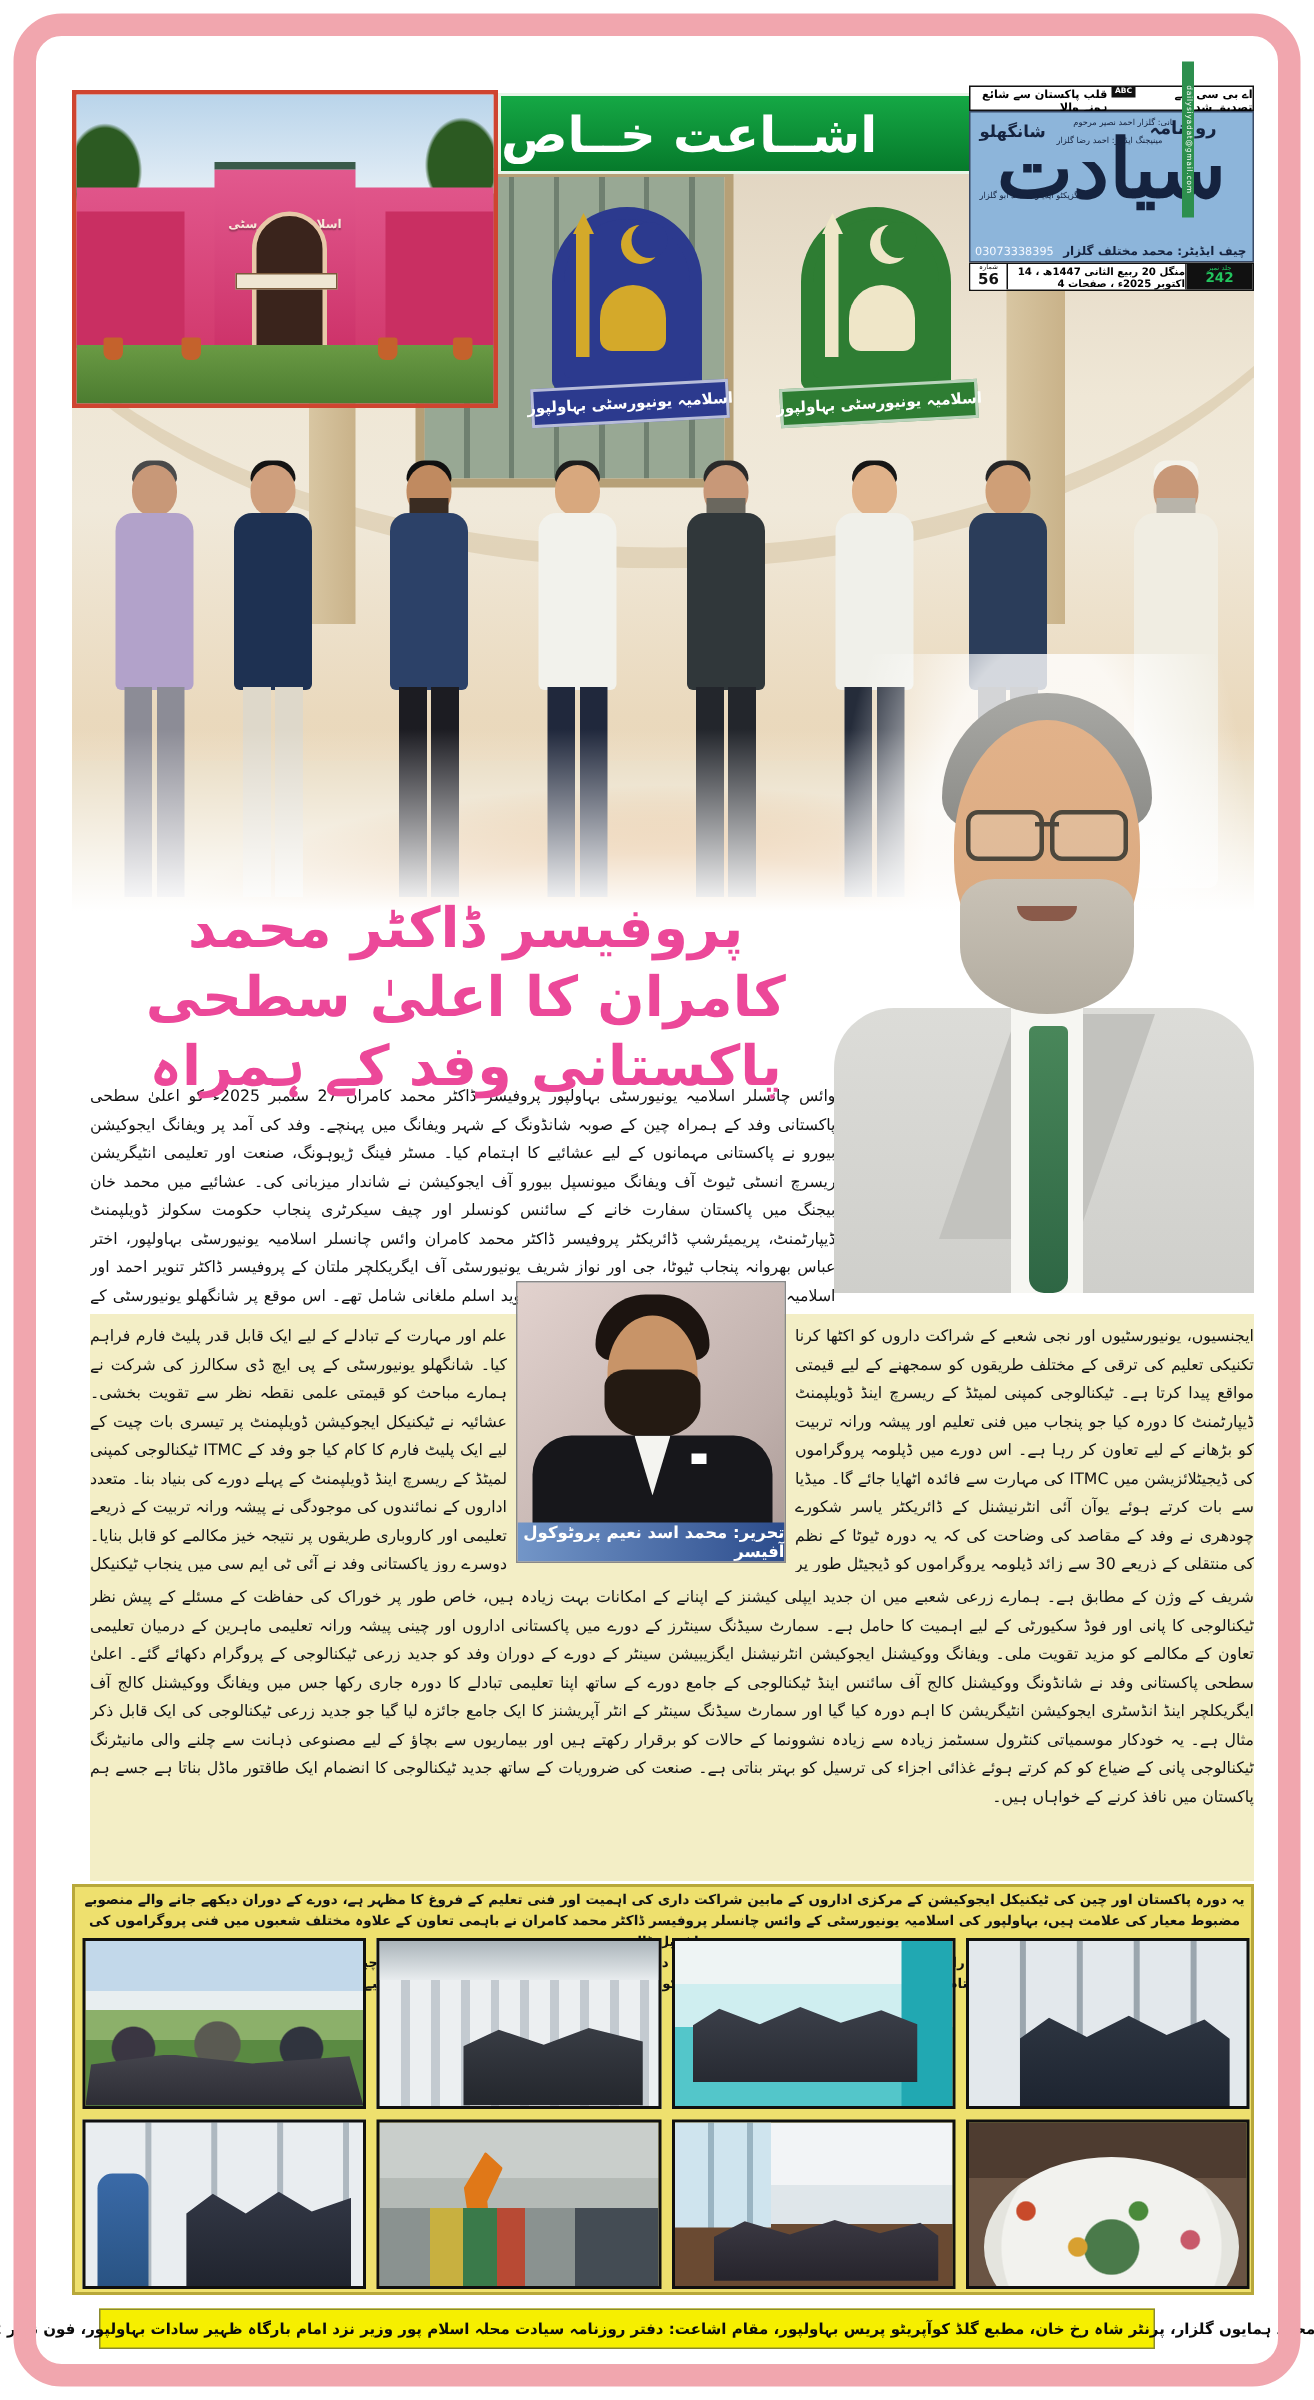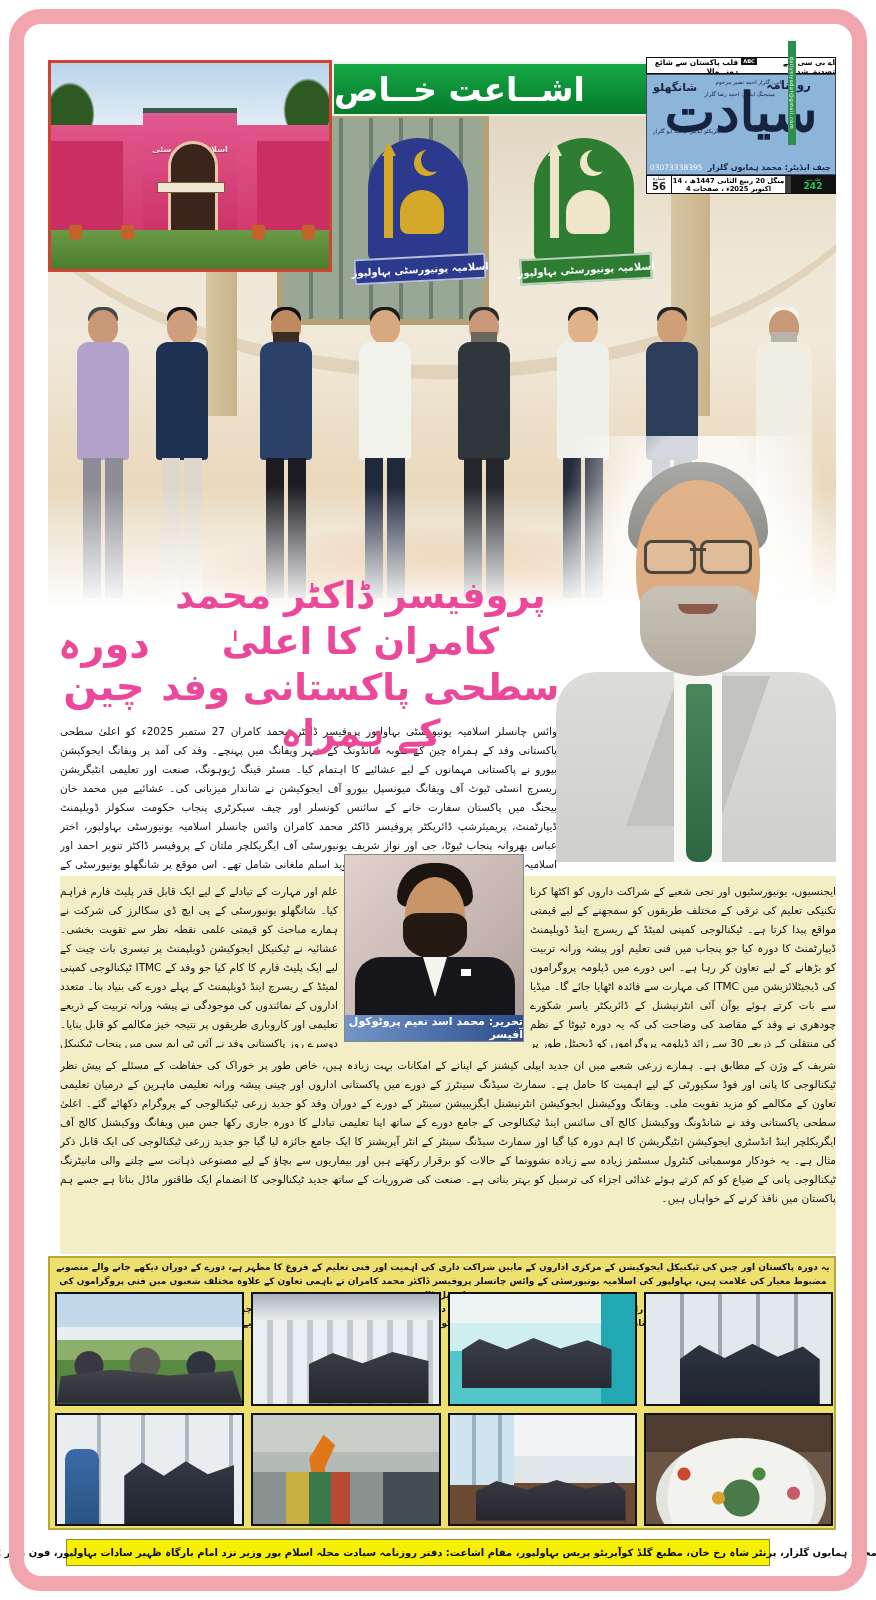--- a/index.html
+++ b/index.html
@@ -30,21 +30,21 @@
     font-size:5px;text-align:center;line-height:8px;transform:rotate(90deg);transform-origin:center;letter-spacing:.5px;}
   .mast-date{position:absolute;left:0;top:118px;width:100%;height:19px;background:#fff;
     border:1px solid #111;box-sizing:border-box;display:flex;align-items:stretch;direction:rtl;}
   .vol-box{background:#111;color:#22c55e;width:44px;display:flex;flex-direction:column;
     align-items:center;justify-content:center;line-height:1;}
   .vol-box .sm{font-size:4.5px;} .vol-box .bg{font-size:9px;font-weight:bold;}
   .issue-box{background:#fff;color:#111;width:24px;border-right:1px solid #111;display:flex;
     flex-direction:column;align-items:center;justify-content:center;line-height:1;}
   .issue-box .sm{font-size:4.5px;} .issue-box .bg{font-size:10px;font-weight:bold;}
   .date-mid{flex:1;display:flex;align-items:center;justify-content:center;font-size:6.8px;
-    font-weight:bold;direction:rtl;border-right:6px solid #404040;text-align:center;}
+    font-weight:bold;direction:rtl;border-right:1px solid #404040;}
   
   .green-banner{left:332px;top:62px;width:314px;height:50px;z-index:6;
     background:linear-gradient(180deg,#15a845,#067a2b);border:2px solid #e8f5e8;
     display:flex;align-items:center;justify-content:flex-start;}
   .green-banner span{color:#fff;font-size:33px;font-weight:bold;direction:rtl;line-height:1;}
   
   .building{left:48px;top:60px;width:284px;height:212px;z-index:6;border:3px solid #cf4430;
     box-sizing:border-box;background:linear-gradient(180deg,#c3d9ec 0%,#dcebf4 22%,#e8eef2 30%,#d4487c 31%);overflow:hidden;}
   .b-sky{position:absolute;left:0;top:0;width:100%;height:32%;background:linear-gradient(180deg,#b9d4ea,#e4eef6);}
   .b-palm1,.b-palm2{position:absolute;top:6px;width:70px;height:90px;
@@ -303,21 +303,21 @@
     <span class="abc-box">ABC</span>
     <span>اے بی سی سے تصدیق شدہ</span>
   </div>
   <div class="mast-blue">
     <div class="m-daily">روزنامہ</div>
     <div class="m-city">شانگھلو</div>
     <div class="m-founder">بانی: گلزار احمد نصیر مرحوم</div>
     <div class="m-managing">مینیجنگ ایڈیٹر: احمد رضا گلزار</div>
     <div class="m-title">سیادت</div>
     <div class="m-exec">ایگزیکٹو ایڈیٹر: محمد ابو گلزار</div>
-    <div class="m-chief">چیف ایڈیٹر: محمد ہمایوں گلزار</div>
+    <div class="m-chief">چیف ایڈیٹر: محمد مختلف گلزار</div>
     <div class="m-phone">03073338395</div>
     <div class="m-email">dailysiyadat@gmail.com</div>
   </div>
   <div class="mast-date">
     <div class="vol-box">
       <span class="sm">جلد نمبر</span>
       <span class="bg">242</span>
     </div>
     <div class="date-mid">منگل 20 ربیع الثانی 1447ھ ، 14 اکتوبر 2025ء ، صفحات 4</div>
     <div class="issue-box">
@@ -363,24 +363,20 @@
   <div class="pt-mouth"></div>
   <div class="pt-glasses">
     <i class="l"></i>
       <i class="r"></i>
       <div class="pt-bridge"></div>
   </div>
 </div>
 
 <div class="px headline">
   <div class="hl-main">پروفیسر ڈاکٹر محمد کامران کا اعلیٰ سطحی پاکستانی وفد کے ہمراہ</div>
-  <div class="hl-stack">
-    <span>دورہ</span>
-    <span>چین</span>
-  </div>
 </div>
 
 <div class="px body-text intro-text" lang="ur">وائس چانسلر اسلامیہ یونیورسٹی بہاولپور پروفیسر ڈاکٹر محمد کامران 27 ستمبر 2025ء کو اعلیٰ سطحی پاکستانی وفد کے ہمراہ چین کے صوبہ شانڈونگ کے شہر ویفانگ میں پہنچے۔ وفد کی آمد پر ویفانگ ایجوکیشن بیورو نے پاکستانی مہمانوں کے لیے عشائیے کا اہتمام کیا۔ مسٹر فینگ ڑیوہونگ، صنعت اور تعلیمی انٹیگریشن ریسرچ انسٹی ٹیوٹ آف ویفانگ میونسپل بیورو آف ایجوکیشن نے شاندار میزبانی کی۔ عشائیے میں محمد خان بیجنگ میں پاکستان سفارت خانے کے سائنس کونسلر اور چیف سیکرٹری پنجاب حکومت سکولز ڈویلپمنٹ ڈیپارٹمنٹ، پریمیئرشپ ڈائریکٹر پروفیسر ڈاکٹر محمد کامران وائس چانسلر اسلامیہ یونیورسٹی بہاولپور، اختر عباس بھروانہ پنجاب ٹیوٹا، جی اور نواز شریف یونیورسٹی آف ایگریکلچر ملتان کے پروفیسر ڈاکٹر تنویر احمد اور اسلامیہ یونیورسٹی بہاولپور کے پروفیسر ڈاکٹر نوید اسلم ملغانی شامل تھے۔ اس موقع پر شانگھلو یونیورسٹی کے پی ایچ ڈی سکالرز نے بھی شرکت کی۔ پرائیوٹ سیکرٹری کی نمائندگی یوآن آئی انٹرنیشنل کے سی ای او مسٹر میکس ماور نے کی اور یوآن آئی انٹرنیشنل کے ڈائریکٹر یاسر شکورے نے تکنیکی تعلیم کو آگے بڑھانے میں صنعت اور اکیڈمی کے تعاون کی اہمیت پر زور دیا۔</div>
 
 <div class="px yellow-block">
   <div class="body-text col-right" lang="ur">ایجنسیوں، یونیورسٹیوں اور نجی شعبے کے شراکت داروں کو اکٹھا کرنا تکنیکی تعلیم کی ترقی کے مختلف طریقوں کو سمجھنے کے لیے قیمتی مواقع پیدا کرتا ہے۔ ٹیکنالوجی کمپنی لمیٹڈ کے ریسرچ اینڈ ڈویلپمنٹ ڈیپارٹمنٹ کا دورہ کیا جو پنجاب میں فنی تعلیم اور پیشہ ورانہ تربیت کو بڑھانے کے لیے تعاون کر رہا ہے۔ اس دورے میں ڈپلومہ پروگراموں کی ڈیجیٹلائزیشن میں ITMC کی مہارت سے فائدہ اٹھایا جائے گا۔ میڈیا سے بات کرتے ہوئے یوآن آئی انٹرنیشنل کے ڈائریکٹر یاسر شکورے چودھری نے وفد کے مقاصد کی وضاحت کی کہ یہ دورہ ٹیوٹا کے نظم کی منتقلی کے ذریعے 30 سے زائد ڈپلومہ پروگراموں کو ڈیجیٹل طور پر تبدیل کرے گا جن میں کیمیکل ٹیکنالوجی، ڈیجیٹل ٹیکنالوجیز اور تعمیراتی ٹیکنالوجی شامل ہیں۔ یہ شراکت داری پاک چین اقتصادی راہداری (CPEC) کے دوسرے مرحلے میں کامیاب شرکت کے دوران تقویت ملی تھی۔</div>
   <div class="body-text col-left" lang="ur">علم اور مہارت کے تبادلے کے لیے ایک قابل قدر پلیٹ فارم فراہم کیا۔ شانگھلو یونیورسٹی کے پی ایچ ڈی سکالرز کی شرکت نے ہمارے مباحث کو قیمتی علمی نقطہ نظر سے تقویت بخشی۔ عشائیہ نے ٹیکنیکل ایجوکیشن ڈویلپمنٹ پر تیسری بات چیت کے لیے ایک پلیٹ فارم کا کام کیا جو وفد کے ITMC ٹیکنالوجی کمپنی لمیٹڈ کے ریسرچ اینڈ ڈویلپمنٹ کے پہلے دورے کی بنیاد بنا۔ متعدد اداروں کے نمائندوں کی موجودگی نے پیشہ ورانہ تربیت کے ذریعے تعلیمی اور کاروباری طریقوں پر نتیجہ خیز مکالمے کو قابل بنایا۔ دوسرے روز پاکستانی وفد نے آئی ٹی ایم سی میں پنجاب ٹیکنیکل ایجوکیشن اینڈ ووکیشنل ٹریننگ اتھارٹی (TEVTA) کے ساتھ ایک بڑے معاہدے کا اہم حصہ طے کیا۔ یہ تعاون 200 سے زائد چینی TEVTA کالجوں سمیت جدید تعلیمی نظام میں لاگو کیے جائیں گے۔</div>
   <div class="body-text col-full" lang="ur">شریف کے وژن کے مطابق ہے۔ ہمارے زرعی شعبے میں ان جدید ایپلی کیشنز کے اپنانے کے امکانات بہت زیادہ ہیں، خاص طور پر خوراک کی حفاظت کے مسئلے کے پیش نظر ٹیکنالوجی کا پانی اور فوڈ سکیورٹی کے لیے اہمیت کا حامل ہے۔ سمارٹ سیڈنگ سینٹرز کے دورے میں پاکستانی اداروں اور چینی پیشہ ورانہ تعلیمی ماہرین کے درمیان تعلیمی تعاون کے مکالمے کو مزید تقویت ملی۔ ویفانگ ووکیشنل ایجوکیشن انٹرنیشنل ایگزیبیشن سینٹر کے دورے کے دوران وفد کو جدید زرعی ٹیکنالوجی کے پروگرام دکھائے گئے۔ اعلیٰ سطحی پاکستانی وفد نے شانڈونگ ووکیشنل کالج آف سائنس اینڈ ٹیکنالوجی کے جامع دورے کے ساتھ اپنا تعلیمی تبادلے کا دورہ جاری رکھا جس میں ویفانگ ووکیشنل کالج آف ایگریکلچر اینڈ انڈسٹری ایجوکیشن انٹیگریشن کا اہم دورہ کیا گیا اور سمارٹ سیڈنگ سینٹر کے انٹر آپریشنز کا ایک جامع جائزہ لیا گیا جو جدید زرعی ٹیکنالوجی کی ایک قابل ذکر مثال ہے۔ یہ خودکار موسمیاتی کنٹرول سسٹمز زیادہ سے زیادہ نشوونما کے حالات کو برقرار رکھتے ہیں اور بیماریوں سے بچاؤ کے لیے مصنوعی ذہانت سے چلنے والی مانیٹرنگ ٹیکنالوجی پانی کے ضیاع کو کم کرتے ہوئے غذائی اجزاء کی ترسیل کو بہتر بناتی ہے۔ صنعت کی ضروریات کے ساتھ جدید ٹیکنالوجی کا انضمام ایک طاقتور ماڈل بناتا ہے جسے ہم پاکستان میں نافذ کرنے کے خواہاں ہیں۔</div>
 </div>
 

